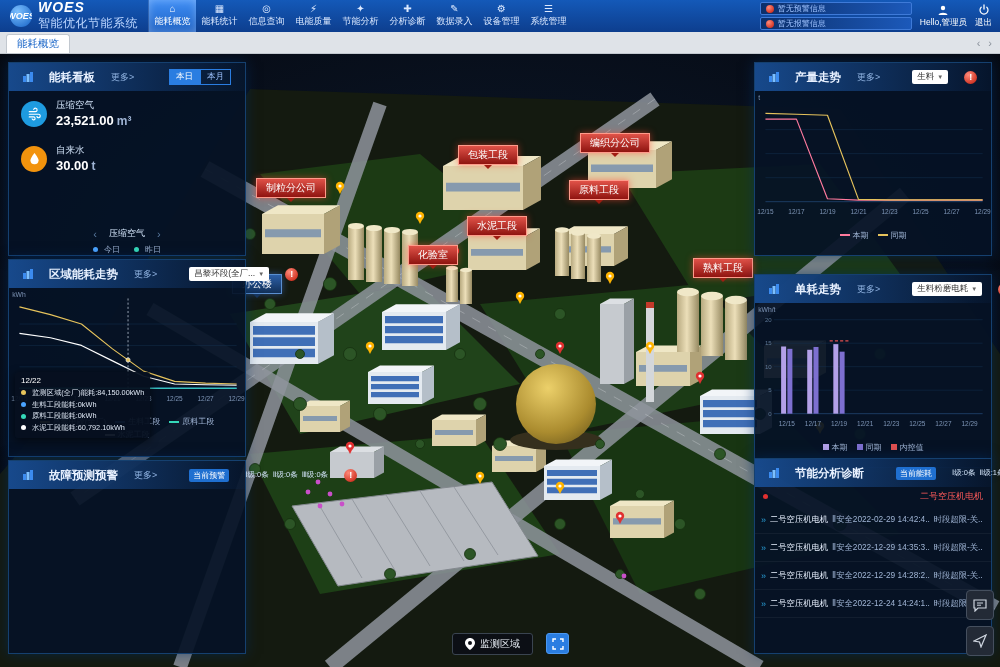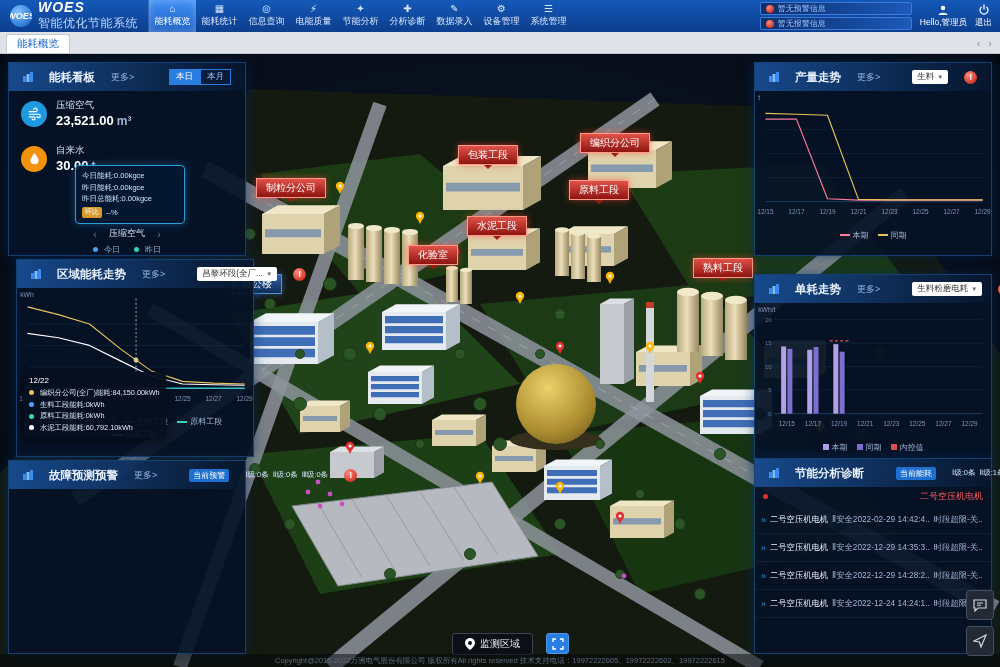--- a/index.html
+++ b/index.html
@@ -492,50 +492,41 @@
                 <svg viewBox="0 0 20 20">
                   <path d="M10 2.6C10 2.6 4.6 9 4.6 12.4a5.4 5.4 0 0 0 10.8 0C15.4 9 10 2.6 10 2.6Z" fill="#fff"></path>
                 </svg>
               </span>
               <span class="m-col">
                 <span class="m-name">自来水</span>
                 <span class="m-value">30.00<span class="m-unit">t</span></span>
               </span>
             </div>
           </div>
-        <div class="board-tip">
-          <div>今日能耗:0.00kgce</div>
-          <div>昨日能耗:0.00kgce</div>
-          <div>昨日总能耗:0.00kgce</div>
-          <div class="ratio-row">
-            <span class="ratio-badge">环比</span>
-            <span>--%</span>
-          </div>
-        </div>
         <div class="board-bottom">
           <div class="carousel-row">
             <span class="car-arrow">‹</span>
             <span>压缩空气</span>
             <span class="car-arrow">›</span>
           </div>
           <div class="board-legend" id="board-legend">
               <div class="lg-item">
                 <span class="dot" style="background:#4aa3ff"></span>
                 <span>今日</span>
               </div>
               <div class="lg-item">
                 <span class="dot" style="background:#35d8b9"></span>
                 <span>昨日</span>
               </div>
             </div>
         </div>
       </div>
     </section>
 
-    <section class="panel" style="left:16px;top:205px;height:198px">
+    <section class="panel" style="left:8px;top:205px;height:198px">
       <div class="p-head">
         <span class="p-ico">
             <svg viewBox="0 0 10 10" width="10" height="10">
               <rect y="4" width="3" height="6" fill="#3b8bf0"></rect>
               <rect x="3.5" y="2" width="3" height="8" fill="#7cc0ff"></rect>
               <rect x="7" width="3" height="10" fill="#3b8bf0"></rect>
             </svg>
           </span>
         <span class="p-title">区域能耗走势</span>
         <a class="p-more">更多&gt;</a>
@@ -566,21 +557,21 @@
             <polyline points="10.0,96.0 39.7,96.0 69.4,96.0 99.1,96.0 128.9,96.0 158.6,96.0 188.3,96.0 218.0,96.0" fill="none" stroke="#35d8b9" stroke-width="1.1" stroke-linejoin="round"></polyline>
             <polyline points="10.0,43.5 39.7,47.6 69.4,55.0 99.1,69.8 128.9,84.5 158.6,91.9 188.3,92.7 218.0,93.1" fill="none" stroke="#ffffff" stroke-width="1.1" stroke-linejoin="round"></polyline>
             <line x1="114" y1="10" x2="114" y2="96" stroke="#c9d4e4" stroke-width="0.7" stroke-dasharray="2,2"></line>
             <circle cx="114" cy="68.94" r="2" fill="#e6c35c" stroke="#fff" stroke-width="0.6"></circle>
           </svg>
         <div class="chart-tip">
           <div class="tip-date">12/22</div>
           <div id="region-tip-lines">
               <div class="tip-line">
                 <span class="dot" style="background:#e6c35c"></span>
-                <span>编织分公司(全厂)能耗:84,150.00kWh</span>
+                <span>监测区域(全厂)能耗:84,150.00kWh</span>
               </div>
               <div class="tip-line">
                 <span class="dot" style="background:#4aa3ff"></span>
                 <span>生料工段能耗:0kWh</span>
               </div>
               <div class="tip-line">
                 <span class="dot" style="background:#35d8b9"></span>
                 <span>原料工段能耗:0kWh</span>
               </div>
               <div class="tip-line">
@@ -817,17 +808,14 @@
           <path d="M4 5h6M4 7.2h4" stroke="#cfd6e0" stroke-width="1"></path>
         </svg>
     </div>
     <div class="float-btn" style="top:572px">
       <svg width="14" height="14" viewBox="0 0 14 14">
           <path d="M1 7 13 1 8 13 6.5 8Z" fill="none" stroke="#cfd6e0" stroke-width="1.2"></path>
         </svg>
     </div>
 
 
-    <footer>
-      <span>Copyright@2015-2022万洲电气股份有限公司 版权所有All rights reserved 技术支持电话：19972222605、19972222602、19972222615</span>
-    </footer>
   </main>
 </div>
 
 </body></html>

